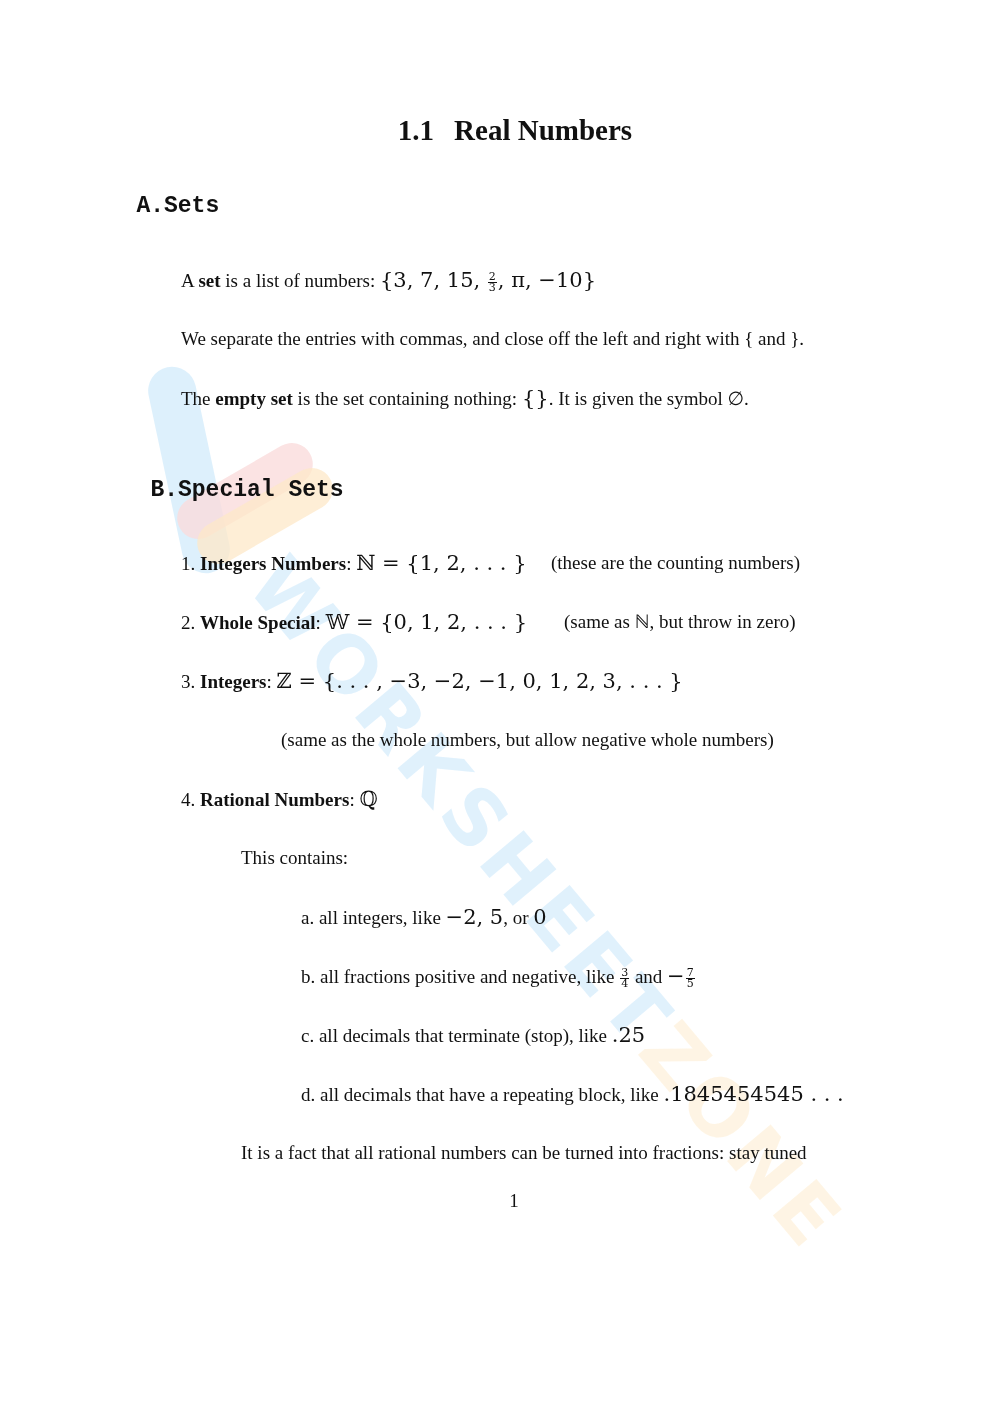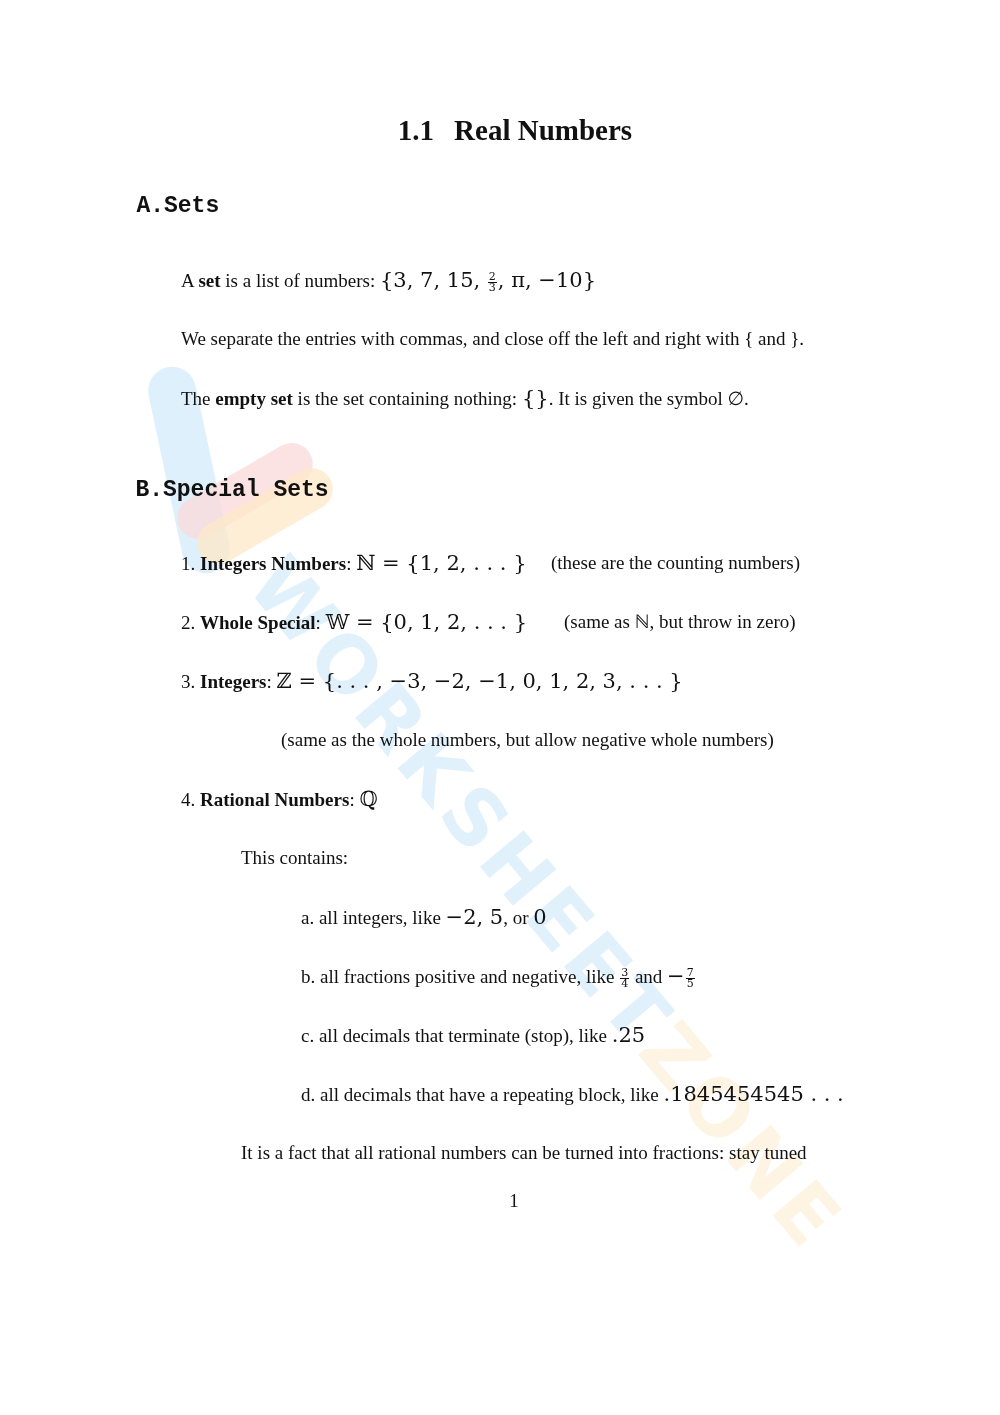--- a/index.html
+++ b/index.html
@@ -55,21 +55,21 @@
   <div class="t" style="left:181px; top:268px;">
     <span>A </span><b>set</b><span> is a list of numbers: </span><span class="m">{3, 7, 15, </span><span class="frac"><span class="n">2</span><span class="d">3</span></span><span class="m">, π, −10}</span>
   </div>
 
   <div class="t" style="left:181px; top:386px;">
     <span>The </span><b>empty set</b><span> is the set containing nothing: </span><span class="m">{}</span><span>. It is given the symbol ∅.</span>
   </div>
 
   <div class="t" style="left:181px; top:327px;">We separate the entries with commas, and close off the left and right with { and }.</div>
 
-  <div class="sec" style="left:120px; top:477px;">
+  <div class="sec" style="left:135px; top:477px;">
     <span class="letter">B.</span><span>Special Sets</span>
   </div>
 
   <div class="t" style="left:181px; top:551px;">
     <span>1.</span> <b>Integers Numbers</b><span>:</span> <span class="m">ℕ = {1, 2, . . . }</span>
   </div>
   <div class="t" style="left:551px; top:551px;">(these are the counting numbers)</div>
 
   <div class="t" style="left:181px; top:610px;">
     <span>2.</span> <b>Whole Special</b><span>:</span> <span class="m">𝕎 = {0, 1, 2, . . . }</span>

